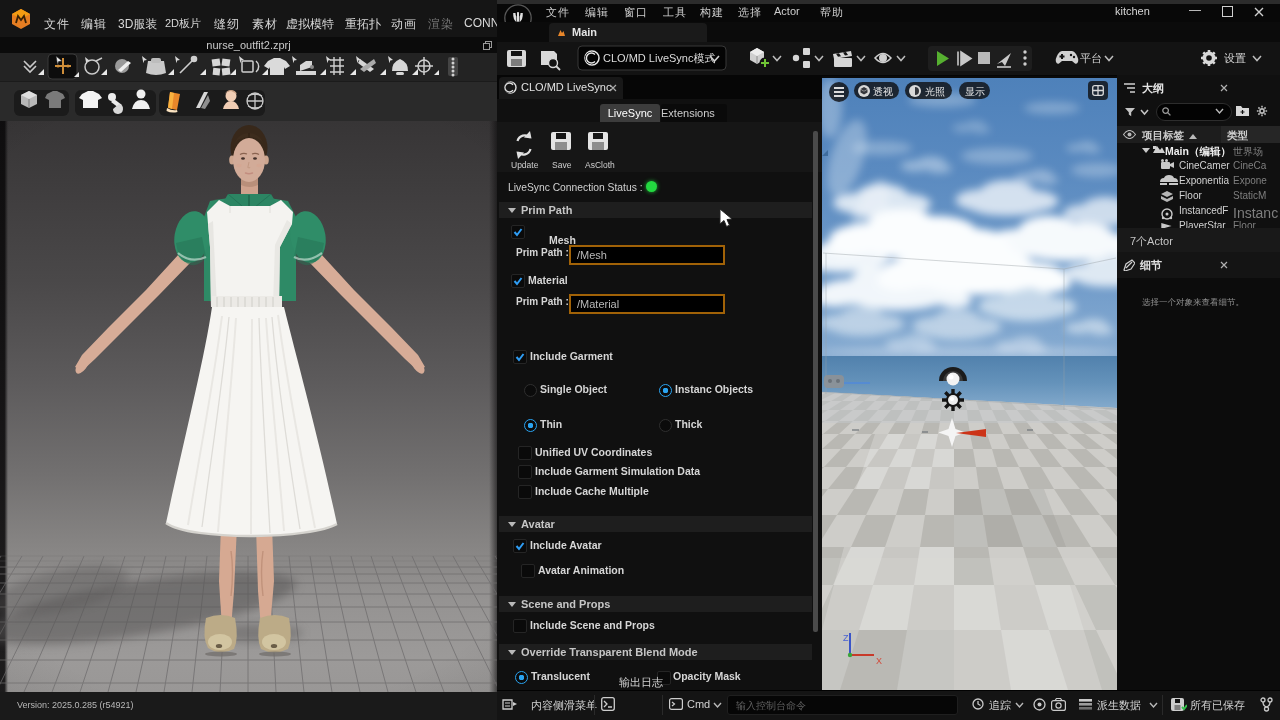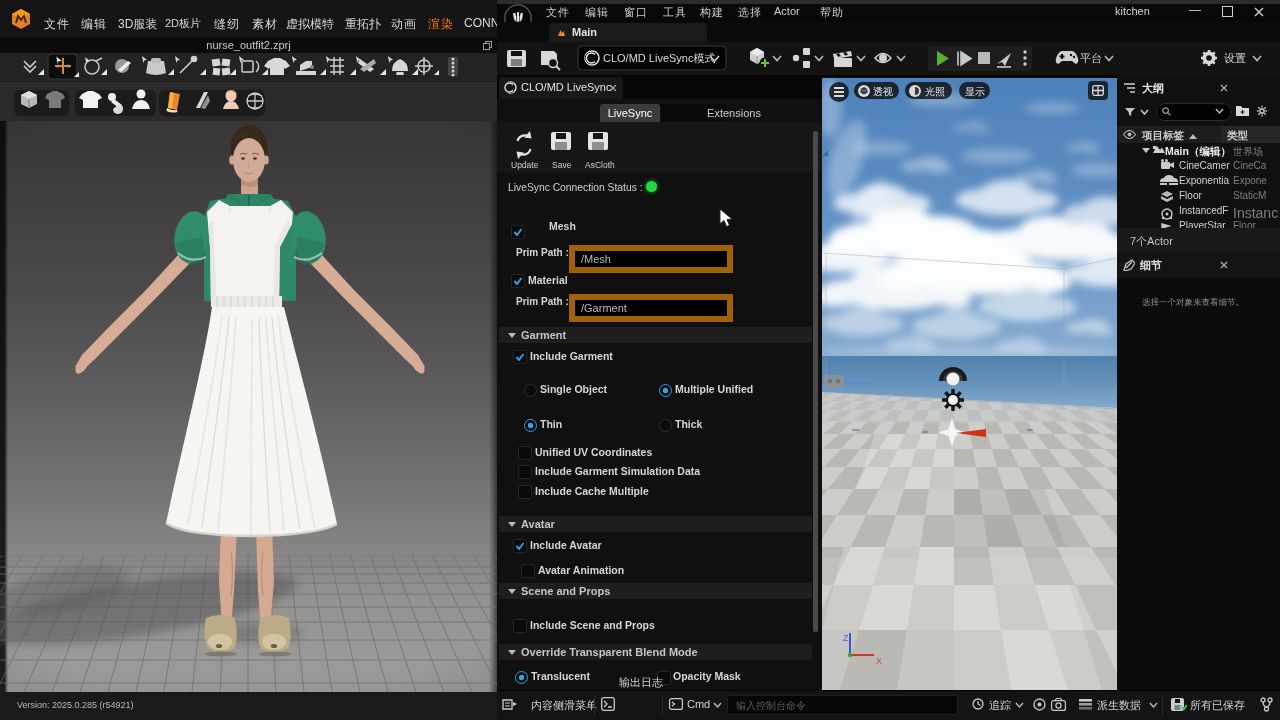--- a/index.html
+++ b/index.html
@@ -8,21 +8,21 @@
 .tx{position:absolute;white-space:nowrap;}
 .hdr{position:absolute;left:2px;width:313px;height:16px;background:#1e1e1e;color:#c6c6c6;
      font-size:11px;line-height:16px;font-weight:bold;}
 .hdr i{display:inline-block;width:0;height:0;border-left:4px solid transparent;border-right:4px solid transparent;
      border-top:5px solid #b9b9b9;margin:0 5px 1px 9px;}
 .lb{position:absolute;font-size:10.5px;color:#d6d6d6;font-weight:bold;white-space:nowrap;}
 .cb{position:absolute;width:12px;height:12px;background:#0a0a0a;border:1px solid #252525;border-radius:2px;
     display:flex;align-items:center;justify-content:center;}
 .rad{position:absolute;width:11px;height:11px;border-radius:50%;background:#0b0b0b;border:1px solid #2f2f2f;}
 .rad.on{border:1.5px solid #2aa3f0;background:radial-gradient(circle,#2aa3f0 0 2.6px,#0b0b0b 3px);}
-.inp{position:absolute;width:146px;height:16px;background:#000;border:6px solid #a16207;color:#b9b9b9;
+.inp{position:absolute;width:146px;height:16px;background:#000;border:2px solid #a16207;color:#b9b9b9;
      font-size:11px;line-height:16px;padding-left:6px;}
 </style></head>
 <body>
 <div id="s">
 
 <div class="a" style="left:0;top:0;width:497px;height:720px;background:#161616;">
 
   <div class="a" style="left:0;top:0;width:497px;height:37px;background:#151515;"></div>
   <svg class="a" style="left:9px;top:7px" width="24" height="24" viewBox="0 0 24 24">
     <path d="M3 7 L12 2 L21 7 L21 17 L12 22 L3 17 Z" fill="#e67e22"></path>
@@ -31,21 +31,21 @@
   </svg>
   <div class="tx" style="left:44px;top:16px;font-size:12px;color:#d8d8d8;letter-spacing:1px;">文件</div>
   <div class="tx" style="left:81px;top:16px;font-size:12px;color:#d8d8d8;letter-spacing:1px;">编辑</div>
   <div class="tx" style="left:118px;top:16px;font-size:12px;color:#d8d8d8;">3D服装</div>
   <div class="tx" style="left:165px;top:16px;font-size:11px;color:#d8d8d8;">2D板片</div>
   <div class="tx" style="left:214px;top:16px;font-size:12px;color:#d8d8d8;letter-spacing:1px;">缝纫</div>
   <div class="tx" style="left:252px;top:16px;font-size:12px;color:#d8d8d8;letter-spacing:1px;">素材</div>
   <div class="tx" style="left:286px;top:16px;font-size:12px;color:#d8d8d8;">虚拟模特</div>
   <div class="tx" style="left:345px;top:16px;font-size:12px;color:#d8d8d8;">重拓扑</div>
   <div class="tx" style="left:391px;top:16px;font-size:12px;color:#d8d8d8;letter-spacing:1px;">动画</div>
-  <div class="tx" style="left:428px;top:16px;font-size:12px;color:#f97316;letter-spacing:1px;">渲染</div>
+  <div class="tx" style="left:428px;top:16px;font-size:12px;color:#737373;letter-spacing:1px;">渲染</div>
   <div class="tx" style="left:464px;top:16px;font-size:12px;color:#d8d8d8;">CONNECT</div>
 
   <div class="a" style="left:0;top:37px;width:497px;height:16px;background:#0b0b0b;"></div>
   <div class="tx" style="left:0;top:39px;width:497px;text-align:center;font-size:11px;color:#c9c9c9;">nurse_outfit2.zprj</div>
   <svg class="a" style="left:483px;top:41px" width="9" height="9" viewBox="0 0 9 9">
         <g fill="none" stroke="#9a9a9a">
           <rect x="2.5" y="0.5" width="6" height="6"></rect>
           <rect x="0.5" y="2.5" width="6" height="6" fill="#0b0b0b"></rect>
         </g>
       </svg>
@@ -448,21 +448,21 @@
   <path d="M9 3.8 a4.5 4.5 0 1 0 0 5.4" stroke="#e0e0e0" stroke-width="1.3" fill="none"></path>
 </svg>
 <div class="tx" style="left:24px;top:81px;font-size:11px;color:#e2e2e2;">CLO/MD LiveSync</div>
 <svg class="a" style="left:112px;top:84px" width="8" height="8" viewBox="0 0 8 8">
         <path d="M1 1 L7 7 M7 1 L1 7" stroke="#aaa" stroke-width="1.2"></path>
       </svg>
 <div class="a" style="left:0;top:99px;width:325px;height:591px;background:#101010;"></div>
 <div class="a" style="left:103px;top:104px;width:60px;height:18px;background:#3c3c3c;border-radius:3px 3px 0 0;"></div>
 <div class="tx" style="left:103px;top:107px;width:60px;text-align:center;font-size:11px;color:#fff;">LiveSync</div>
 <div class="a" style="left:164px;top:104px;width:66px;height:18px;background:#0a0a0a;border-radius:3px 3px 0 0;"></div>
-<div class="tx" style="left:164px;top:107px;width:66px;text-align:center;font-size:11px;color:#cdcdcd;margin-left:40px;">Extensions</div>
+<div class="tx" style="left:164px;top:107px;width:66px;text-align:left;font-size:11px;color:#cdcdcd;">Extensions</div>
 <div class="a" style="left:0;top:122px;width:325px;height:50px;background:#161616;"></div>
 <svg class="a" style="left:0;top:122px" width="325" height="50" viewBox="0 0 325 50">
   <g stroke="#e0e0e0" stroke-width="2.2" fill="none">
     <path d="M20.5 19 a7.5 7.5 0 0 1 12.5 -3.5"></path>
     <path d="M33.5 27 a7.5 7.5 0 0 1 -12.5 3.5"></path>
   </g>
   <path d="M33 9 l1.5 7.5 -7.5 -1 z" fill="#e0e0e0"></path>
   <path d="M21 37 l-1.5 -7.5 7.5 1 z" fill="#e0e0e0"></path>
   <g fill="#e4e4e4">
     <path d="M56 10 h16 a2 2 0 0 1 2 2 v14 a2 2 0 0 1 -2 2 h-16 a2 2 0 0 1 -2 -2 v-14 a2 2 0 0 1 2 -2 z"></path>
@@ -473,67 +473,67 @@
     <path d="M93 10 h16 a2 2 0 0 1 2 2 v14 a2 2 0 0 1 -2 2 h-16 a2 2 0 0 1 -2 -2 v-14 a2 2 0 0 1 2 -2 z"></path>
     <rect x="96" y="11" width="10" height="6" fill="#161616"></rect>
     <rect x="95" y="20" width="12" height="8" fill="#8e8e8e"></rect>
   </g>
   <text x="14" y="46" font-size="8.5" fill="#cfcfcf" font-family="Liberation Sans">Update</text>
   <text x="55" y="46" font-size="8.5" fill="#cfcfcf" font-family="Liberation Sans">Save</text>
   <text x="88" y="46" font-size="8.5" fill="#cfcfcf" font-family="Liberation Sans">AsCloth</text>
 </svg>
 <div class="tx" style="left:11px;top:182px;font-size:10.3px;color:#d2d2d2;">LiveSync Connection Status :</div>
 <div class="a" style="left:149px;top:181px;width:11px;height:11px;border-radius:50%;background:#23d840;box-shadow:0 0 4px rgba(35,216,64,.8);"></div>
+<div class="hdr" style="top:202px;"><i></i>Prim Path</div>
 <span class="cb on" style="left:14px;top:225px;">
         <svg width="10" height="10" viewBox="0 0 10 10">
           <path d="M1.5 5 l2.5 3 4.5 -6" stroke="#2f9df4" stroke-width="2" fill="none"></path>
         </svg>
       </span>
-<div class="lb" style="left:31px;top:220px;padding-left:21px;">Mesh</div>
+<div class="lb" style="left:31px;top:234px;padding-left:21px;">Mesh</div>
 <div class="lb" style="left:19px;top:247px;font-size:10px;">Prim Path :</div>
 <div class="inp" style="left:72px;top:245px;">/Mesh</div>
 <span class="cb on" style="left:14px;top:274px;">
         <svg width="10" height="10" viewBox="0 0 10 10">
           <path d="M1.5 5 l2.5 3 4.5 -6" stroke="#2f9df4" stroke-width="2" fill="none"></path>
         </svg>
       </span>
 <div class="lb" style="left:31px;top:274px;">Material</div>
 <div class="lb" style="left:19px;top:296px;font-size:10px;">Prim Path :</div>
-<div class="inp" style="left:72px;top:294px;">/Garment</div>
-<div class="hdr" style="top:327px;"><i></i>Garment</div>
+<div class="inp" style="left:72px;top:294px;">/Material</div>
 <span class="cb on" style="left:16px;top:350px;">
         <svg width="10" height="10" viewBox="0 0 10 10">
           <path d="M1.5 5 l2.5 3 4.5 -6" stroke="#2f9df4" stroke-width="2" fill="none"></path>
         </svg>
       </span>
 <div class="lb" style="left:33px;top:350px;">Include Garment</div>
 <span class="rad" style="left:27px;top:384px;"></span>
 <div class="lb" style="left:43px;top:383px;">Single Object</div>
 <span class="rad on" style="left:162px;top:384px;"></span>
-<div class="lb" style="left:178px;top:383px;">Multiple Unified</div>
+<div class="lb" style="left:178px;top:383px;">Instanc Objects</div>
 <span class="rad on" style="left:27px;top:419px;"></span>
 <div class="lb" style="left:43px;top:418px;">Thin</div>
 <span class="rad" style="left:162px;top:419px;"></span>
 <div class="lb" style="left:178px;top:418px;">Thick</div>
 <span class="cb" style="left:21px;top:446px;"></span>
 <div class="lb" style="left:38px;top:446px;">Unified UV Coordinates</div>
 <span class="cb" style="left:21px;top:465px;"></span>
 <div class="lb" style="left:38px;top:465px;">Include Garment Simulation Data</div>
 <span class="cb" style="left:21px;top:485px;"></span>
 <div class="lb" style="left:38px;top:485px;">Include Cache Multiple</div>
 <div class="hdr" style="top:516px;"><i></i>Avatar</div>
 <span class="cb on" style="left:16px;top:539px;">
         <svg width="10" height="10" viewBox="0 0 10 10">
           <path d="M1.5 5 l2.5 3 4.5 -6" stroke="#2f9df4" stroke-width="2" fill="none"></path>
         </svg>
       </span>
 <div class="lb" style="left:33px;top:539px;">Include Avatar</div>
 <span class="cb" style="left:24px;top:564px;"></span>
 <div class="lb" style="left:41px;top:564px;">Avatar Animation</div>
-<div class="hdr" style="top:583px;"><i></i>Scene and Props</div>
+<div class="hdr" style="top:596px;"><i></i>Scene and Props</div>
 <span class="cb" style="left:16px;top:619px;"></span>
 <div class="lb" style="left:33px;top:619px;">Include Scene and Props</div>
 <div class="hdr" style="top:644px;"><i></i>Override Transparent Blend Mode</div>
 <span class="rad on" style="left:18px;top:671px;"></span>
 <div class="lb" style="left:34px;top:670px;">Translucent</div>
 <span class="cb" style="left:160px;top:671px;"></span>
 <div class="lb" style="left:176px;top:670px;">Opacity Mask</div>
 <div class="a" style="left:316px;top:131px;width:5px;height:501px;background:#4a4a4a;border-radius:2px;"></div>
 <svg class="a" style="left:222px;top:208px;z-index:30" width="16" height="22" viewBox="0 0 16 22">
   <path d="M1 1 L1 16 L5 12.5 L7.5 18.5 L10.5 17.2 L8 11.5 L13 11 Z" fill="#fff" stroke="#222" stroke-width="1"></path>

